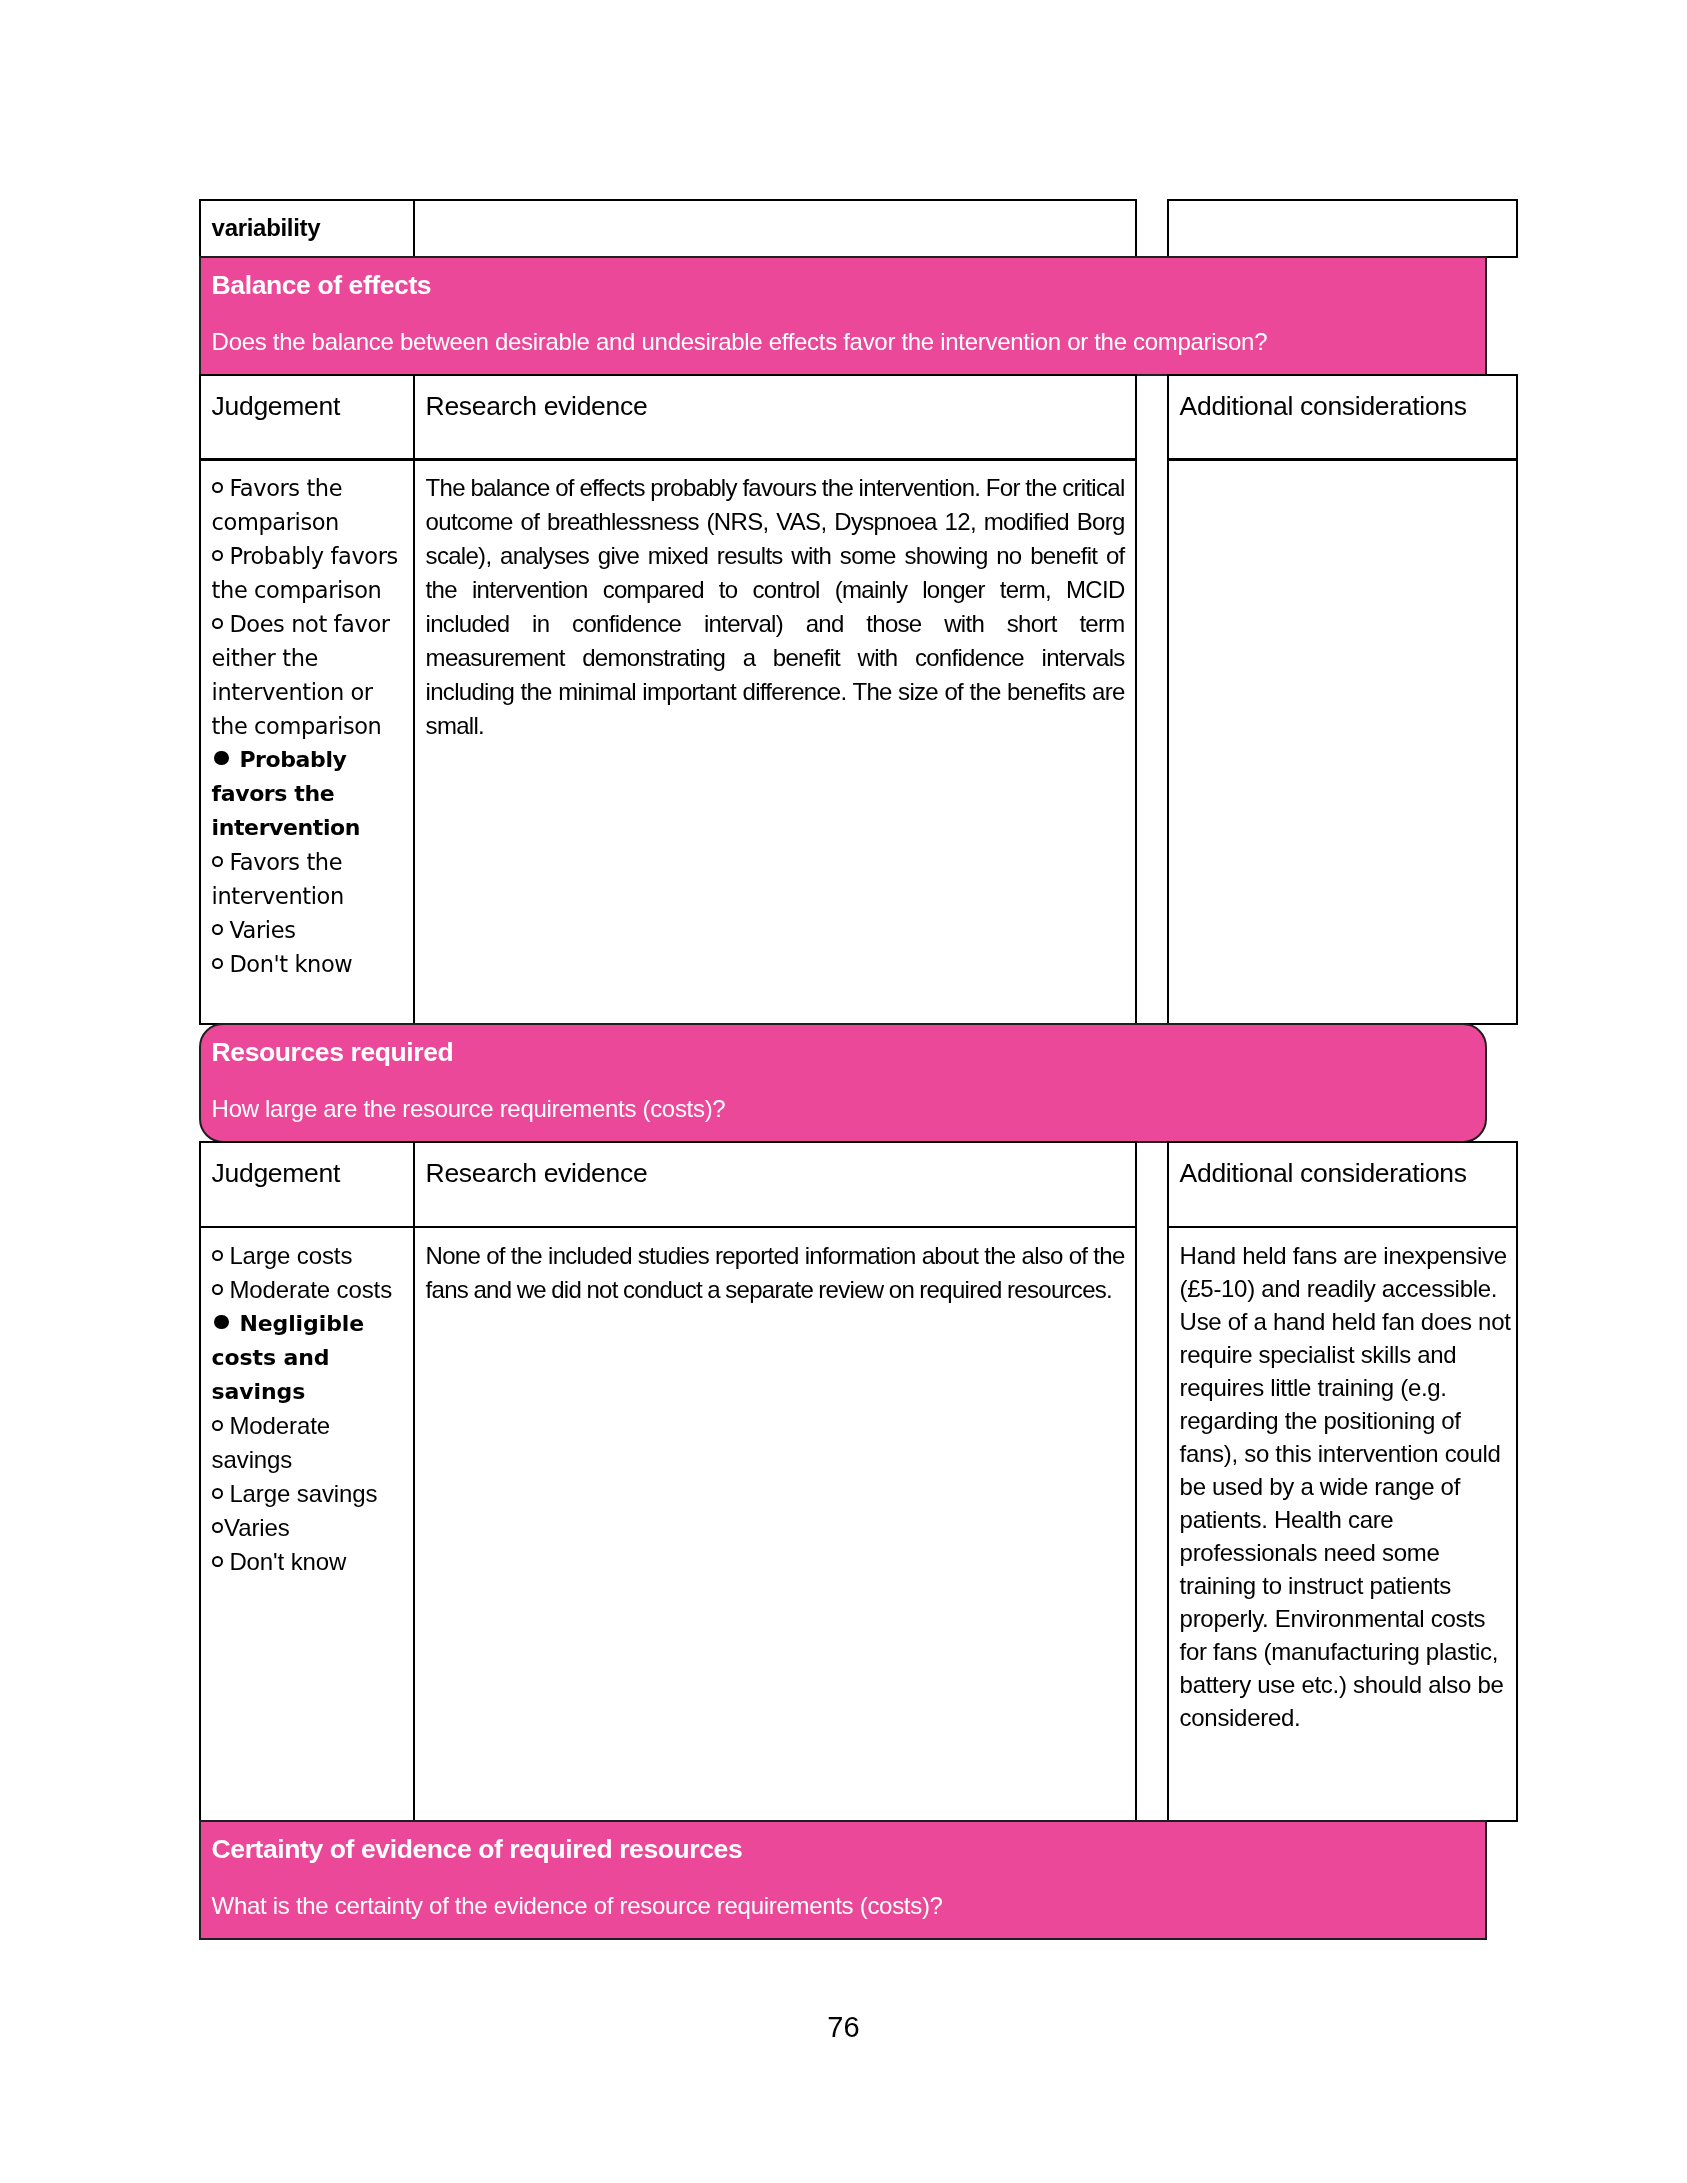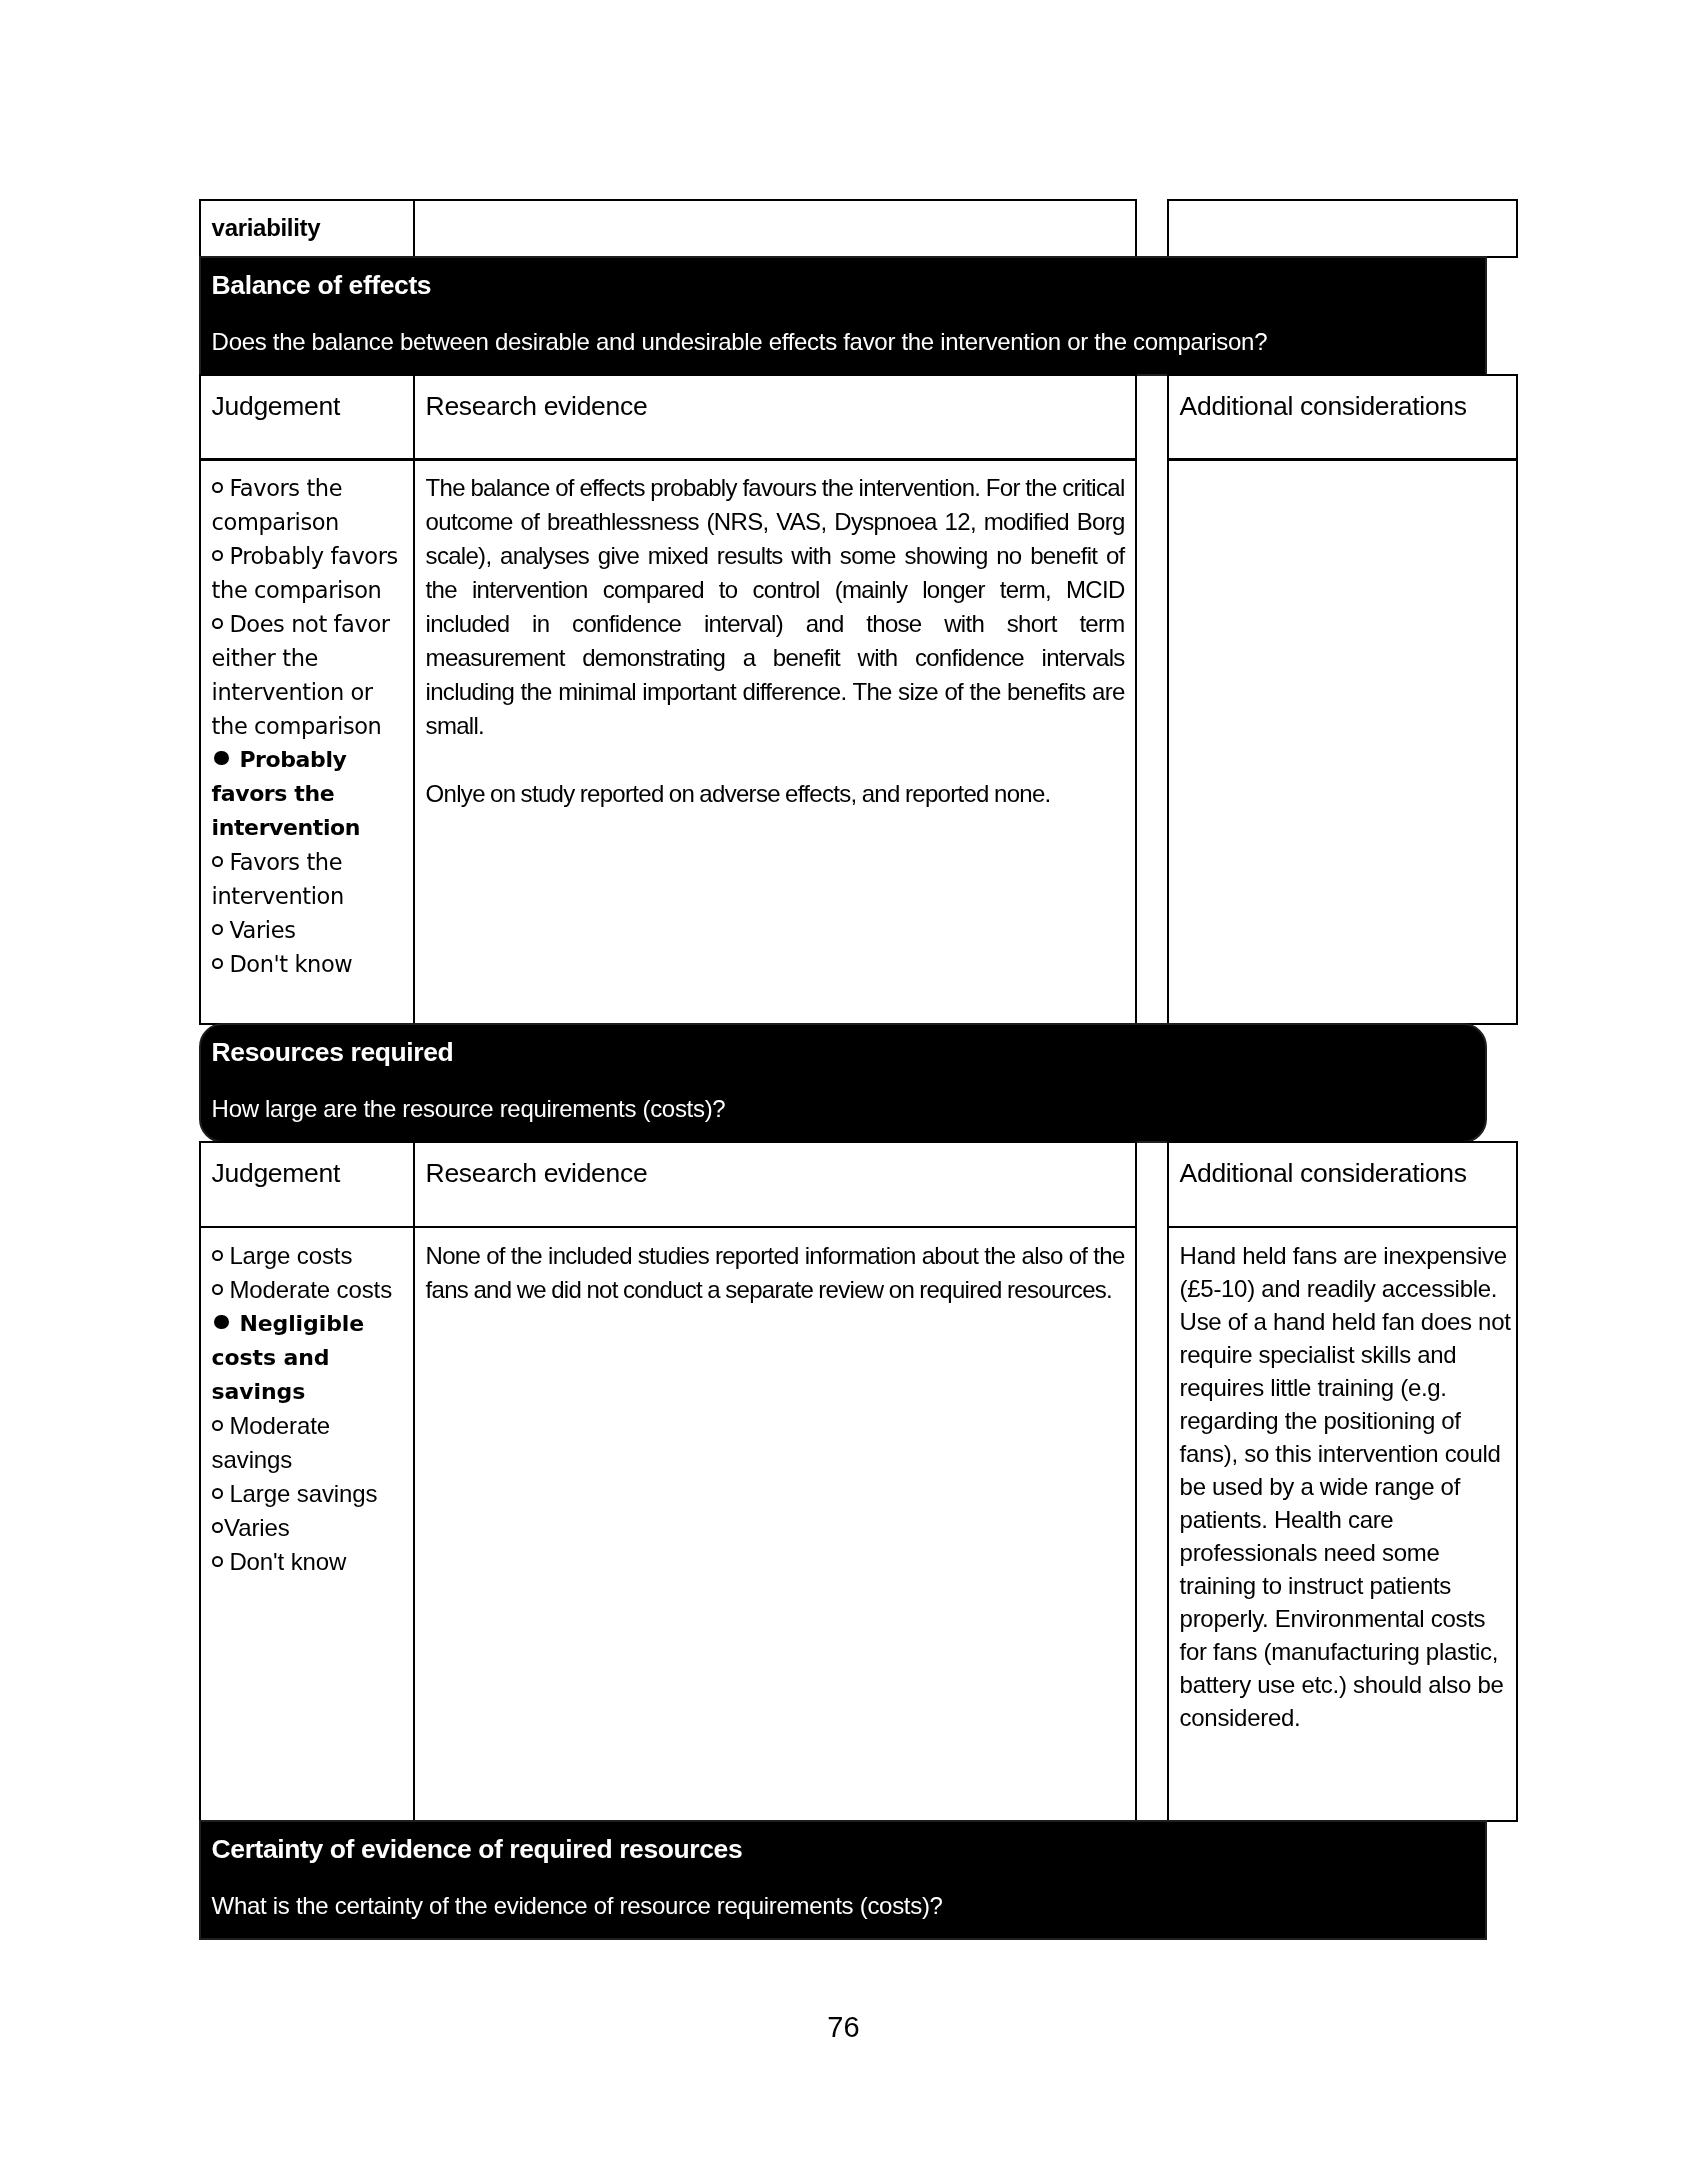--- a/index.html
+++ b/index.html
@@ -6,21 +6,21 @@
   body { width: 1687px; height: 2183px; position: relative; overflow: hidden;
          font-family: "Liberation Sans", sans-serif; color: #000; }
   .tbl { position: absolute; left: 199px; top: 199px; width: 1288px; }
   .row { position: absolute; left: 0; width: 1288px; box-sizing: border-box; }
   .cell { position: absolute; top: 0; bottom: 0; box-sizing: border-box;
           border: 2px solid #000; padding-left: 31px; }
   .c1 { left: 0; width: 216px; }
   .c2 { left: 214px; width: 724px; }
   .c3 { left: 968px; width: 351px; }
   .blue { position: absolute; left: 0; width: 1288px; box-sizing: border-box;
-          border: 2px solid #1f1f1f; background: #000000; color: #fff; }
+          border: 2px solid #1f1f1f; background: #ec4899; color: #fff; }
   .blue .title { position: absolute; left: 10.6px; top: 12px; font-weight: bold;
                  font-size: 26.5px; letter-spacing: -0.4px; }
   .blue .question { position: absolute; left: 10.6px; top: 70px; font-size: 24px;
                     letter-spacing: -0.3px; }
   .hdr { position: absolute; left: 10.6px; top: 14.6px; font-size: 26.5px; letter-spacing: -0.3px; }
   .variability { position: absolute; left: 10.6px; top: 13.2px; font-size: 24px;
                  font-weight: bold; letter-spacing: -0.3px; }
   .judge { position: absolute; left: 10.6px; top: 10.6px; right: 6.6px;
            font-family: "DejaVu Sans", sans-serif; font-size: 22.5px; line-height: 34px;
            letter-spacing: -0.4px; }
@@ -80,21 +80,20 @@
         <span class="opt"><span class="radio"></span><span>Does not favor either the intervention or the comparison</span></span>
         <span class="opt sel"><span class="radio filled"></span><span>Probably favors the intervention</span></span>
         <span class="opt"><span class="radio"></span><span>Favors the intervention</span></span>
         <span class="opt"><span class="radio"></span><span>Varies</span></span>
         <span class="opt"><span class="radio"></span><span>Don't know</span></span>
       </div>
     </div>
     <div class="cell c2">
       <div class="evidence">
         <p>The balance of effects probably favours the intervention. For the critical outcome of breathlessness (NRS, VAS, Dyspnoea 12, modified Borg scale), analyses give mixed results with some showing no benefit of the intervention compared to control (mainly longer term, MCID included in confidence interval) and those with short term measurement demonstrating a benefit with confidence intervals including the minimal important difference. The size of the benefits are small.</p>
-        <p>Onlye on study reported on adverse effects, and reported none.</p>
       </div>
     </div>
     <div class="cell c3">
       <div class="consid"></div>
     </div>
   </div>
 
   <div class="blue" style="top:824px; height:120px;border-radius:24px;">
     <div class="title">Resources required</div>
     <div class="question">How large are the resource requirements (costs)?</div>

